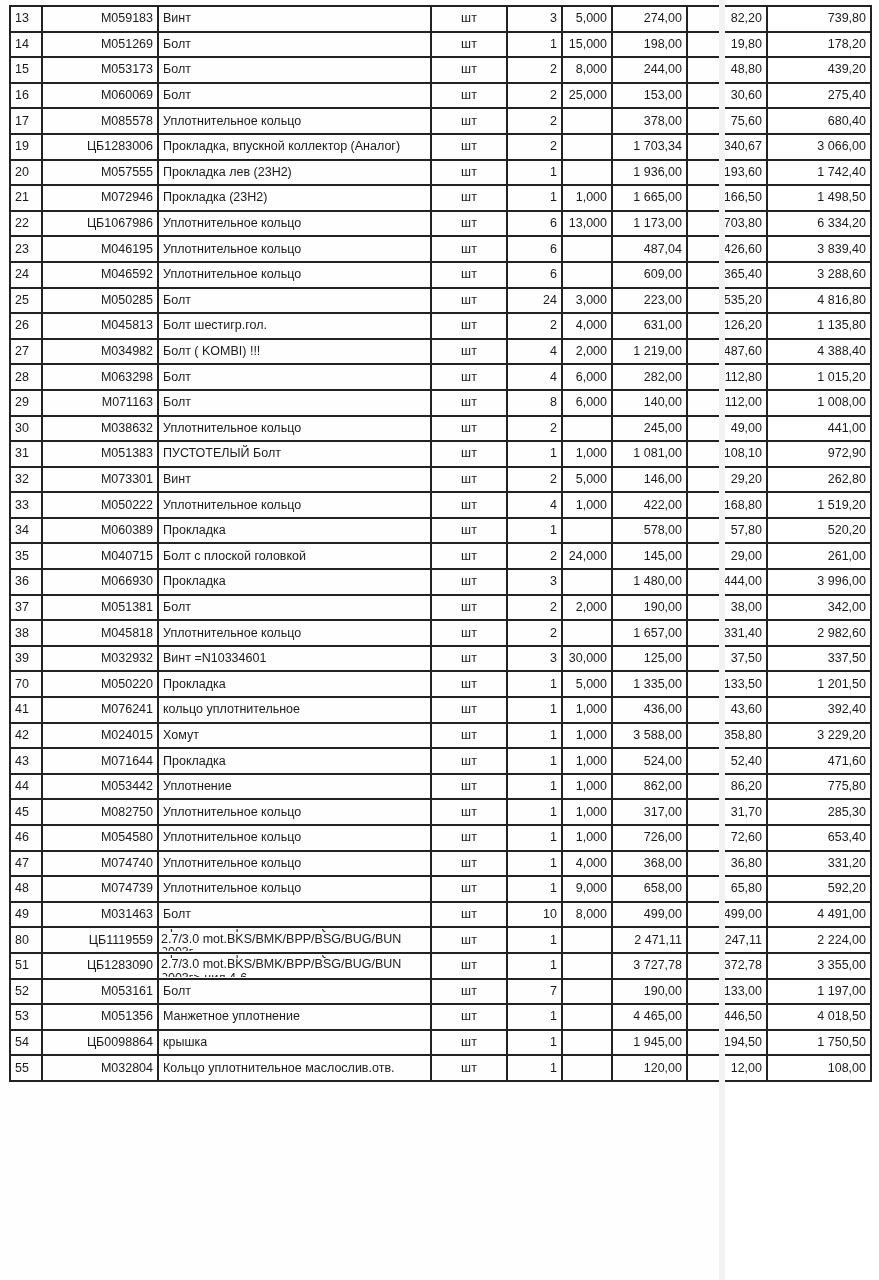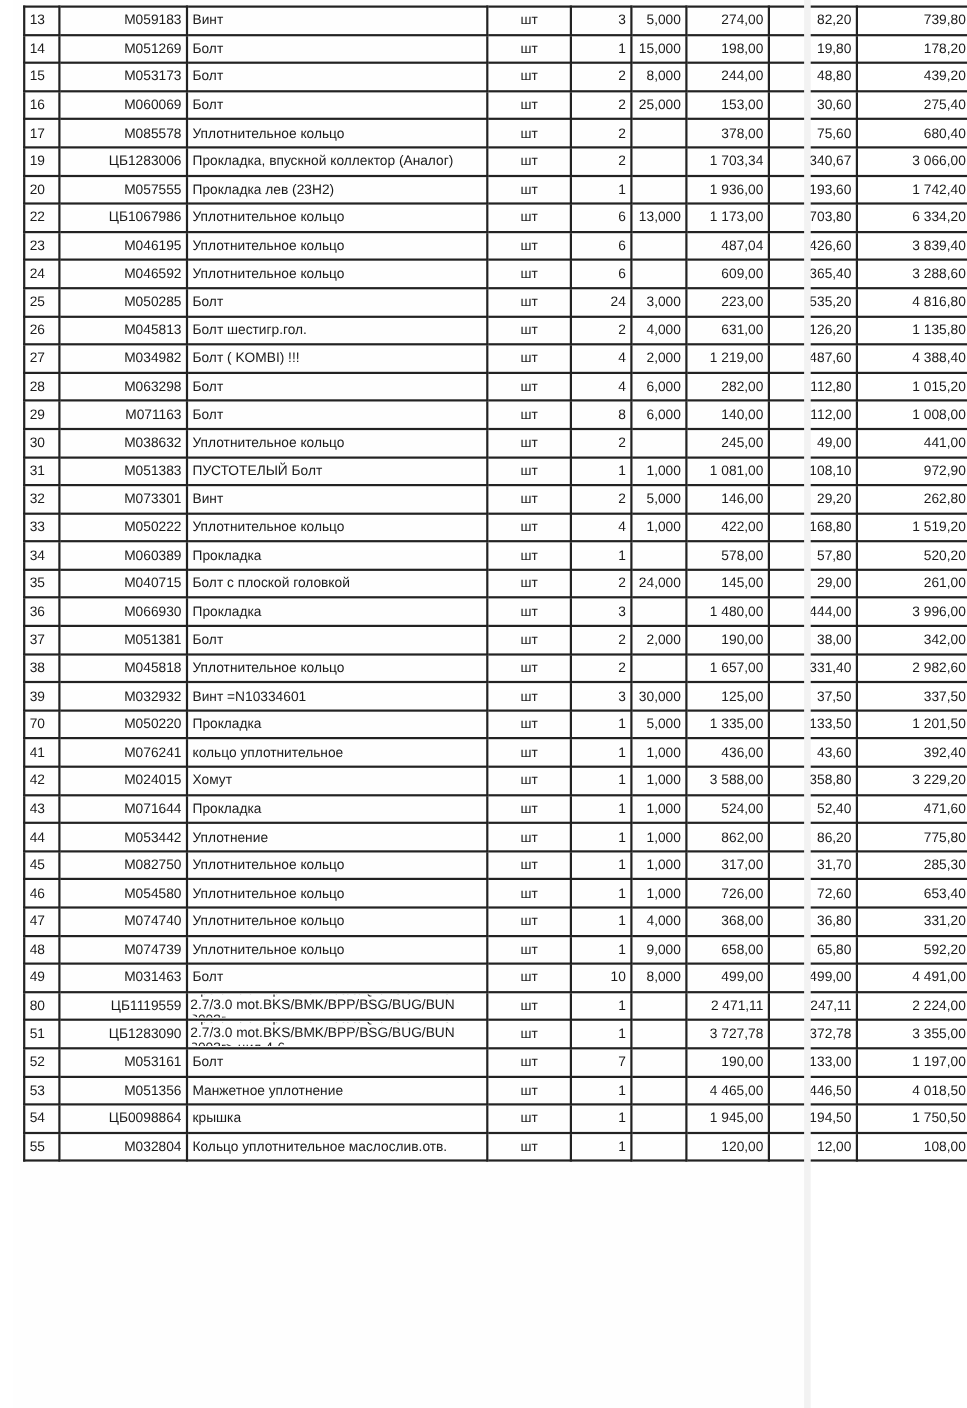--- a/index.html
+++ b/index.html
@@ -1,17 +1,17 @@
 <!DOCTYPE html>
 <html><head>
 <meta charset="utf-8">
 <style>
   html, body { margin: 0; padding: 0; background: #ffffff; }
   body { width: 879px; height: 1280px; overflow: hidden; position: relative; font-family: "Liberation Sans", sans-serif; color: #1a1a1a; }
-  .page { position: absolute; left: 12px; top: 0; width: 725px; height: 1280px; background: #fefefe; }
+  .page { position: absolute; left: 0; top: 0; width: 725px; height: 1280px; background: #fefefe; }
   .right-edge { position: absolute; right: 0; top: 0; width: 6px; height: 1280px; background: #f2f2f2; }
   table.parts { position: absolute; left: 9px; top: 5px; border-collapse: collapse; table-layout: fixed; width: 861px; }
   table.parts td { border: 2px solid #222; height: 25.6px; padding: 0 4px; font-size: 12.5px; line-height: 13px; white-space: nowrap; overflow: hidden; box-sizing: border-box; vertical-align: middle; }
   td.c-num { text-align: left; padding-left: 5px; }
   td.c-code { text-align: right; }
   td.c-name { text-align: left; padding-left: 2px; }
   td.c-unit { text-align: center; }
   td.c-qty, td.c-pack, td.c-price, td.c-disc, td.c-sum { text-align: right; padding-right: 3px; }
   td.c-name.wrap { white-space: normal; position: relative; padding: 0; border-radius: 11px; }
   td.c-name.wrap .inner { position: absolute; left: 2px; right: 2px; top: -9px; line-height: 13.5px; font-size: 12.5px; }
@@ -105,20 +105,31 @@
     <td class="c-code">M057555</td>
     <td class="c-name">Прокладка лев (23H2)</td>
     <td class="c-unit">шт</td>
     <td class="c-qty">1</td>
     <td class="c-pack"></td>
     <td class="c-price">1 936,00</td>
     <td class="c-disc">193,60</td>
     <td class="c-sum">1 742,40</td>
   </tr>
         <tr>
+    <td class="c-num">21</td>
+    <td class="c-code">M072946</td>
+    <td class="c-name">Прокладка (23H2)</td>
+    <td class="c-unit">шт</td>
+    <td class="c-qty">1</td>
+    <td class="c-pack">1,000</td>
+    <td class="c-price">1 665,00</td>
+    <td class="c-disc">166,50</td>
+    <td class="c-sum">1 498,50</td>
+  </tr>
+        <tr>
     <td class="c-num">22</td>
     <td class="c-code">ЦБ1067986</td>
     <td class="c-name">Уплотнительное кольцо</td>
     <td class="c-unit">шт</td>
     <td class="c-qty">6</td>
     <td class="c-pack">13,000</td>
     <td class="c-price">1 173,00</td>
     <td class="c-disc">703,80</td>
     <td class="c-sum">6 334,20</td>
   </tr>

